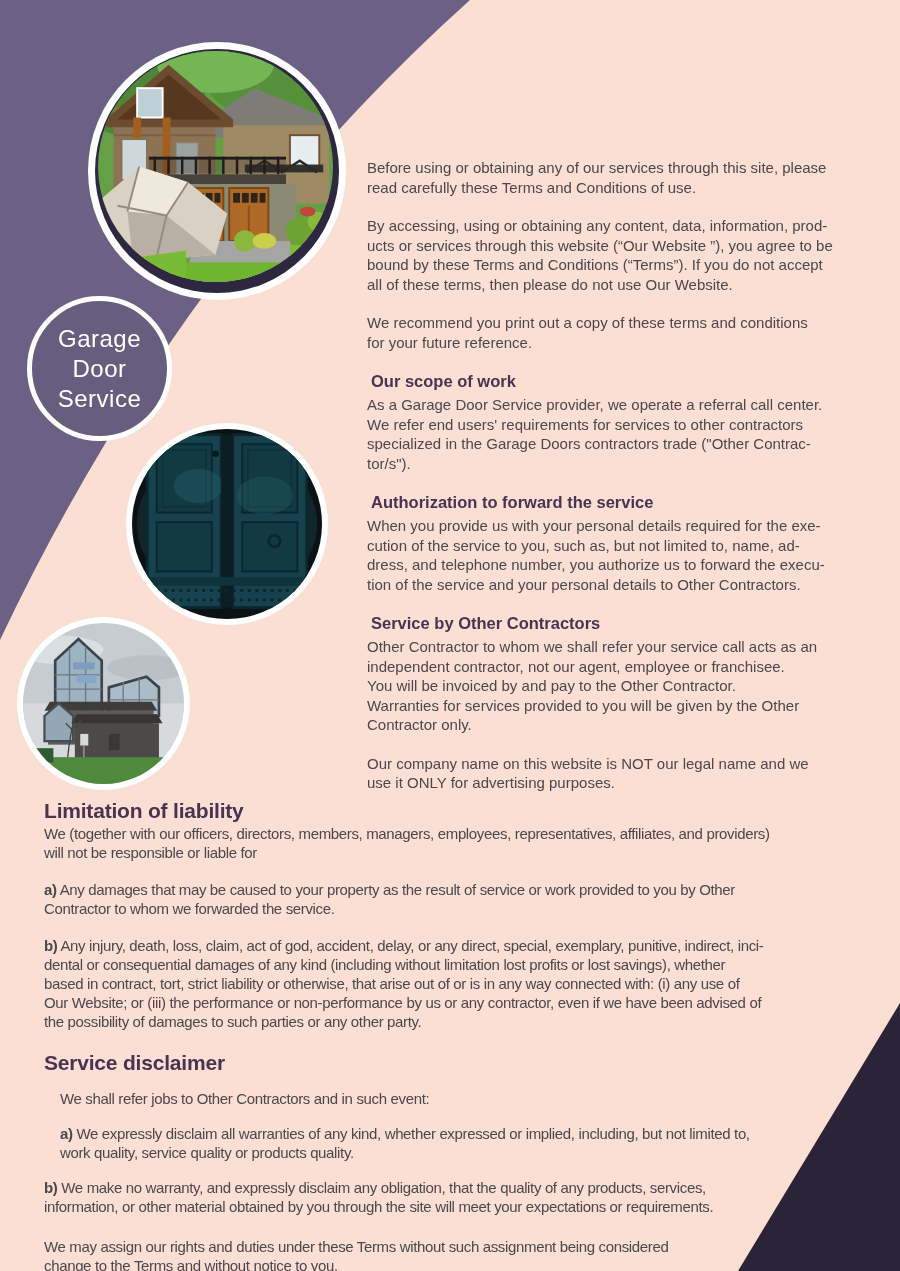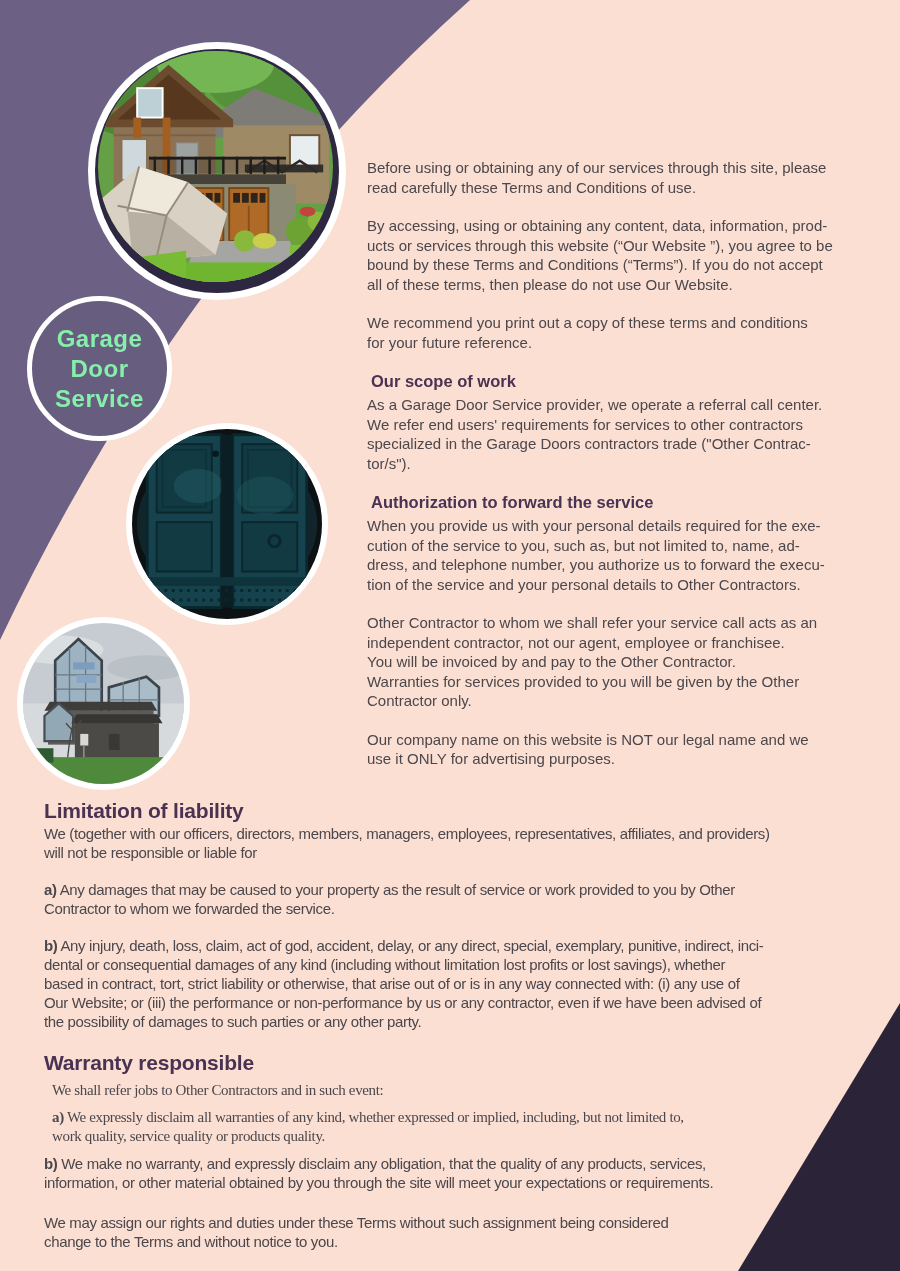--- a/index.html
+++ b/index.html
@@ -27,34 +27,34 @@
   .door-ring{left:126px;top:423px;width:202px;height:202px;}
   .building-ring{left:17px;top:617px;width:173px;height:173px;}
   .photo-fill{position:absolute;inset:6px;border-radius:50%;overflow:hidden;}
 
   .badge{
     position:absolute;left:27px;top:296px;width:145px;height:145px;z-index:3;
     border-radius:50%;background:#675d7e;border:5px solid #ffffff;box-sizing:border-box;
     display:flex;align-items:center;justify-content:center;text-align:center;
   }
   .badge-text{
-    font-size:24px;font-weight:700;color:#86efac;line-height:30px;
+    font-size:24px;font-weight:400;color:#ffffff;line-height:30px;
     white-space:pre-line;letter-spacing:0.5px;
   }
 
   
   .col{position:absolute;left:367px;top:158px;width:508px;z-index:3;}
   .col p{margin:0 0 19px;font-size:15px;line-height:19.5px;white-space:pre-line;}
   .col h3{margin:0 4px 3px;font-size:16.5px;line-height:21px;color:#4a3252;font-weight:700;}
 
   
   .wide{position:absolute;left:44px;top:800px;width:852px;z-index:3;}
   .wide h3{margin:0 0 3px;font-size:21px;line-height:21px;color:#4a3252;font-weight:700;letter-spacing:-0.2px;}
   .wide p{margin:0 0 18px;font-size:15px;line-height:19px;letter-spacing:-0.35px;white-space:pre-line;}
-  .wide p.tight{margin:8px;font-family:Liberation Serif, serif;}
+  .wide p.tight{margin:16px;}
   .wide .gap-after{margin-bottom:21px;}
   .item b{font-weight:700;}
   .item .item-text{white-space:pre-line;}
 </style>
 </head>
 <body>
 
 <div class="page">
 
   <svg class="band" width="470" height="640" viewBox="0 0 470 640">
@@ -232,20 +232,21 @@
 We refer end users' requirements for services to other contractors
 specialized in the Garage Doors contractors trade ("Other Contrac-
 tor/s").</p>
 
     <h3>Authorization to forward the service</h3>
     <p>When you provide us with your personal details required for the exe-
 cution of the service to you, such as, but not limited to, name, ad-
 dress, and telephone number, you authorize us to forward the execu-
 tion of the service and your personal details to Other Contractors.</p>
 
+    <h3>Service by Other Contractors</h3>
     <p>Other Contractor to whom we shall refer your service call acts as an
 independent contractor, not our agent, employee or franchisee.
 You will be invoiced by and pay to the Other Contractor.
 Warranties for services provided to you will be given by the Other
 Contractor only.</p>
     <p>Our company name on this website is NOT our legal name and we
 use it ONLY for advertising purposes.</p>
   </div>
 
   <div class="wide">
@@ -253,21 +254,21 @@
     <p>We (together with our officers, directors, members, managers, employees, representatives, affiliates, and providers)
 will not be responsible or liable for</p>
     <p class="item"><b>a)</b> <span class="item-text">Any damages that may be caused to your property as the result of service or work provided to you by Other
 Contractor to whom we forwarded the service.</span></p>
     <p class="item gap-after"><b>b)</b> <span class="item-text">Any injury, death, loss, claim, act of god, accident, delay, or any direct, special, exemplary, punitive, indirect, inci-
 dental or consequential damages of any kind (including without limitation lost profits or lost savings), whether
 based in contract, tort, strict liability or otherwise, that arise out of or is in any way connected with: (i) any use of
 Our Website; or (iii) the performance or non-performance by us or any contractor, even if we have been advised of
 the possibility of damages to such parties or any other party.</span></p>
 
-    <h3>Warranty responsible</h3>
+    <h3>Service disclaimer</h3>
     <p class="tight">We shall refer jobs to Other Contractors and in such event:</p>
     <p class="item tight"><b>a)</b> <span class="item-text">We expressly disclaim all warranties of any kind, whether expressed or implied, including, but not limited to,
 work quality, service quality or products quality.</span></p>
     <p class="item gap-after"><b>b)</b> <span class="item-text">We make no warranty, and expressly disclaim any obligation, that the quality of any products, services,
 information, or other material obtained by you through the site will meet your expectations or requirements.</span></p>
 
     <p>We may assign our rights and duties under these Terms without such assignment being considered
 change to the Terms and without notice to you.</p>
   </div>
 

